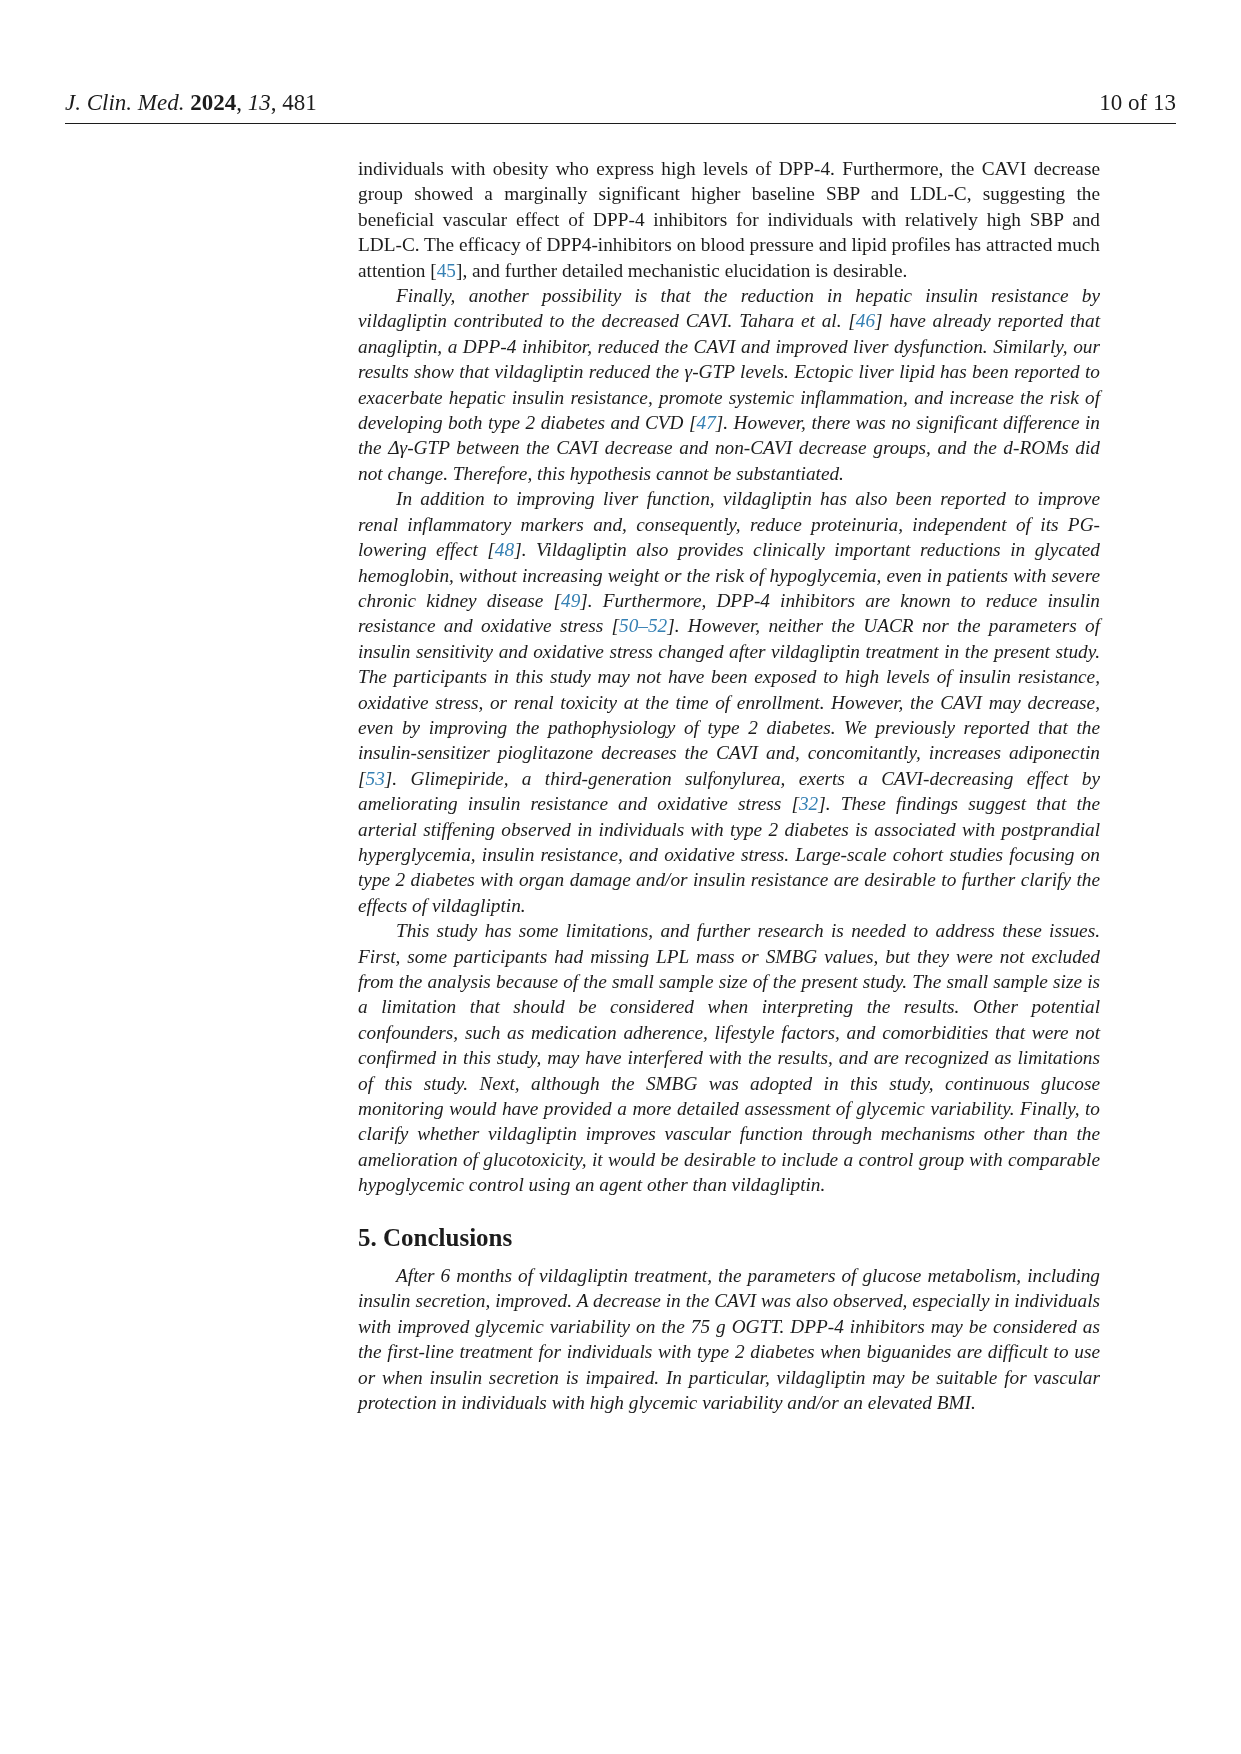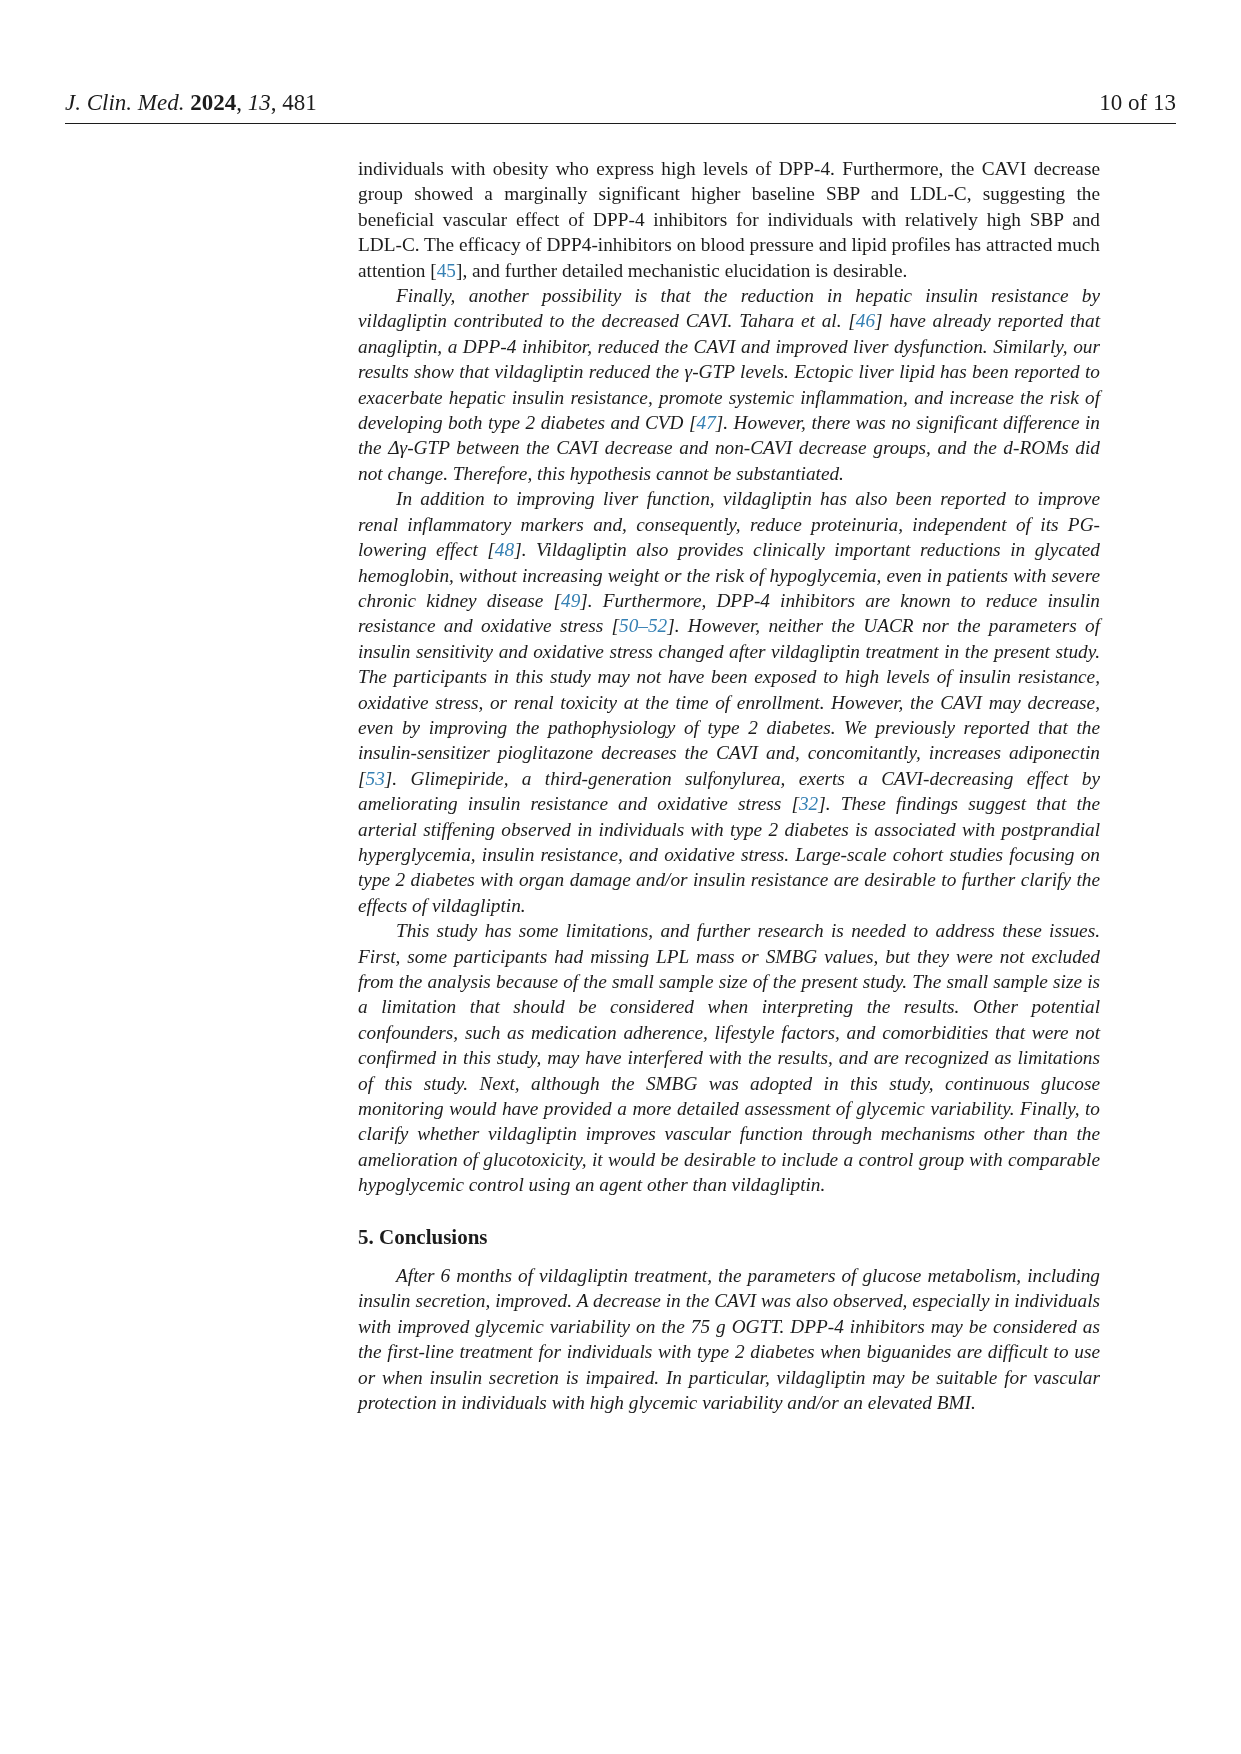--- a/index.html
+++ b/index.html
@@ -43,21 +43,21 @@
     margin-left: 48px;
   }
   .para {
     margin: 0;
   }
   .para.indent {
     text-indent: 38px;
     font-style: italic;
   }
   .section-heading {
-    font-size: 21px;
+    font-size: 25px;
     font-weight: bold;
     text-align: left;
     margin: 27px 0 13px 0;
   }
   .seg-plain { color: inherit; }
   .seg-italic { font-style: italic; }
   .seg-bold { font-weight: bold; }
   a.seg-link {
     color: #3580b4;
     text-decoration: none;

